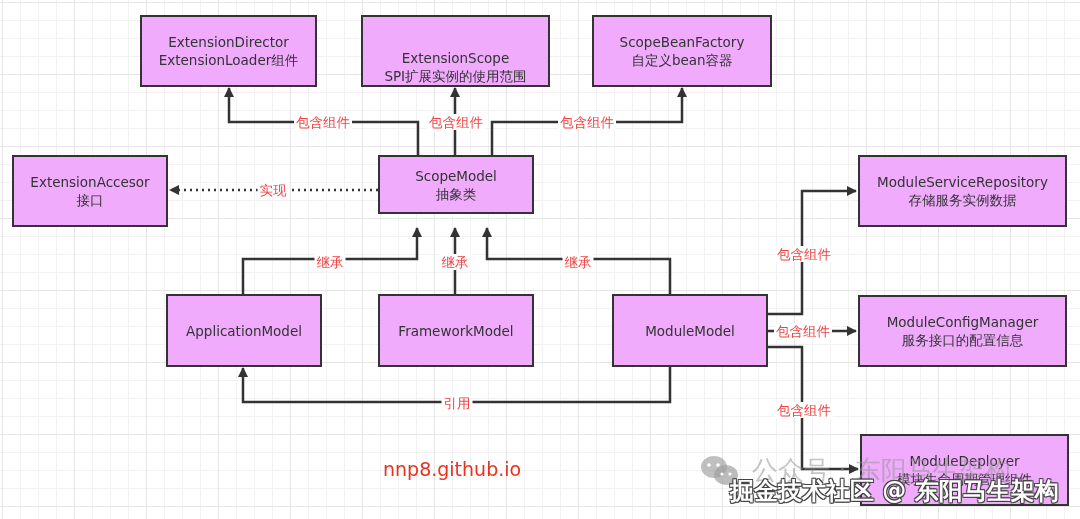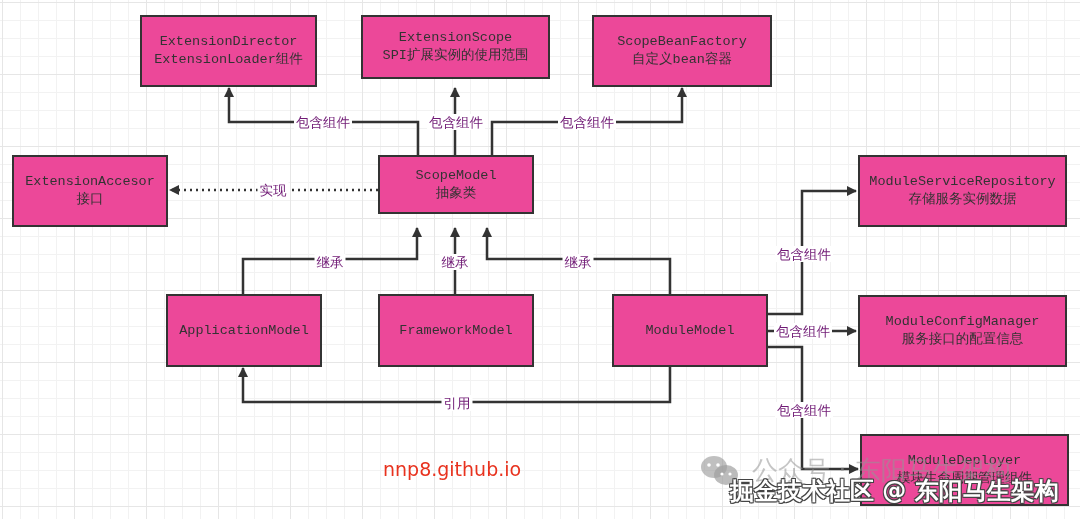--- a/index.html
+++ b/index.html
@@ -12,27 +12,27 @@
       linear-gradient(to right, #f2f2f2 1px, transparent 1px),
       linear-gradient(to bottom, #f2f2f2 1px, transparent 1px);
     background-size: 72px 72px, 72px 72px, 18px 18px, 18px 18px;
     background-position: 2px 2px, 2px 2px, 2px 2px, 2px 2px;
     font-family: "DejaVu Sans", "Liberation Sans", sans-serif;
     color: #333;
   }
   svg.edges { position: absolute; left: 0; top: 0; width: 1080px; height: 519px; }
   .node {
     position: absolute; box-sizing: border-box;
-    border: 2.5px solid #333; background: #ec4899;
+    border: 2.5px solid #333; background: #f0abfc;
     display: flex; flex-direction: column; align-items: center; justify-content: center;
-    font-size: 13.5px; line-height: 18px; text-align: center; color: #333; font-family: Liberation Mono, monospace;
+    font-size: 13.5px; line-height: 18px; text-align: center; color: #333;
   }
   .node span { display: block; white-space: nowrap; }
   .elabel {
-    position: absolute; background: #fff; font-size: 13.5px; color: #701a75;
+    position: absolute; background: #fff; font-size: 13.5px; color: #ef4444;
     padding: 0 2px; line-height: 16px; white-space: nowrap;
     transform: translate(-50%, -50%);
   }
   .wm-site {
     position: absolute; left: 383px; top: 458px; color: #e8321e;
     font-size: 19px; font-family: "DejaVu Sans", sans-serif;
   }
   .wm-gzh {
     position: absolute; left: 700px; top: 453px; color: rgba(150,150,150,0.55);
     font-size: 26px; white-space: nowrap; display: flex; align-items: center; gap: 12px;
@@ -75,21 +75,21 @@
     <path d="M747,331 L856,331" marker-end="url(#arr)"></path>
 
     <path d="M747,347 L802,347 L802,469 L858,469" marker-end="url(#arr)"></path>
   </g>
 </svg>
 
 <div class="node" style="left:140px;top:15px;width:177px;height:72px;">
   <span>ExtensionDirector</span>
   <span>ExtensionLoader组件</span>
 </div>
-<div class="node" style="left:361px;top:15px;width:189px;height:64px;">
+<div class="node" style="left:361px;top:15px;width:189px;height:72px;justify-content:flex-end;">
   <span>ExtensionScope</span>
   <span>SPI扩展实例的使用范围</span>
 </div>
 <div class="node" style="left:592px;top:15px;width:180px;height:72px;">
   <span>ScopeBeanFactory</span>
   <span>自定义bean容器</span>
 </div>
 <div class="node" style="left:12px;top:155px;width:156px;height:72px;">
   <span>ExtensionAccesor</span>
   <span>接口</span>

